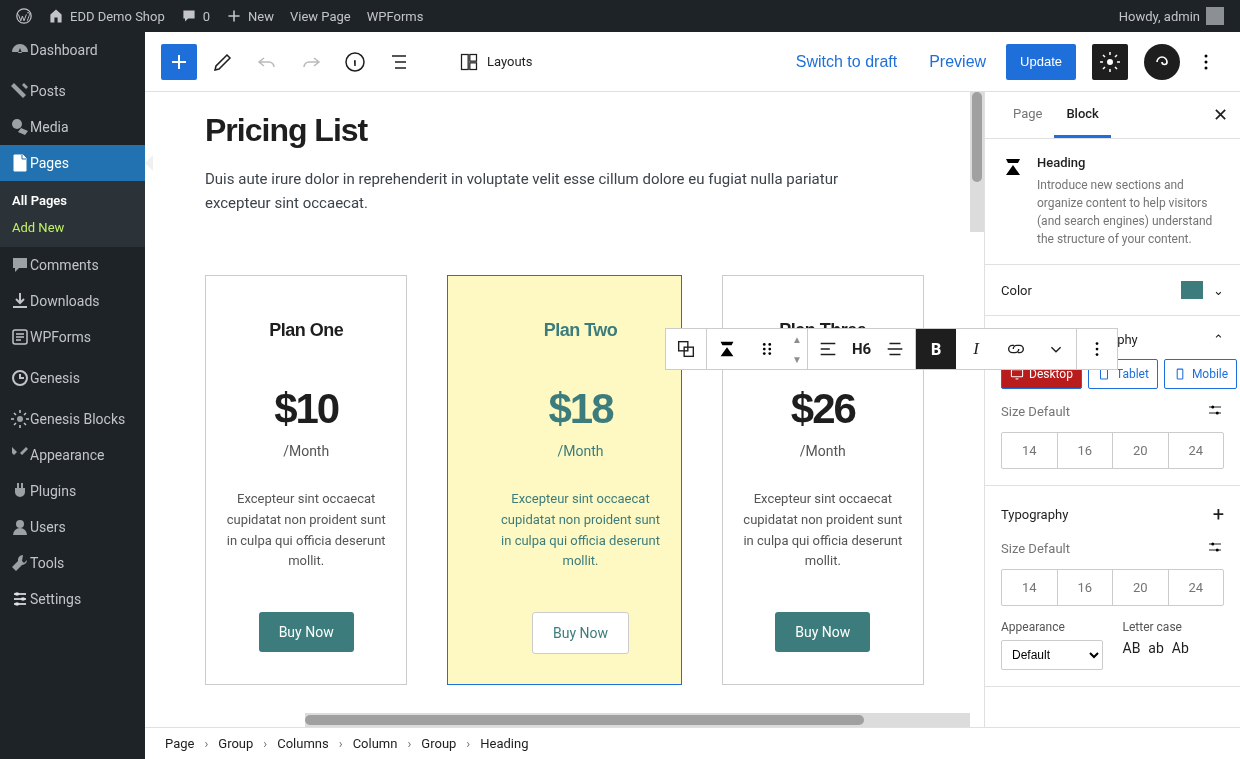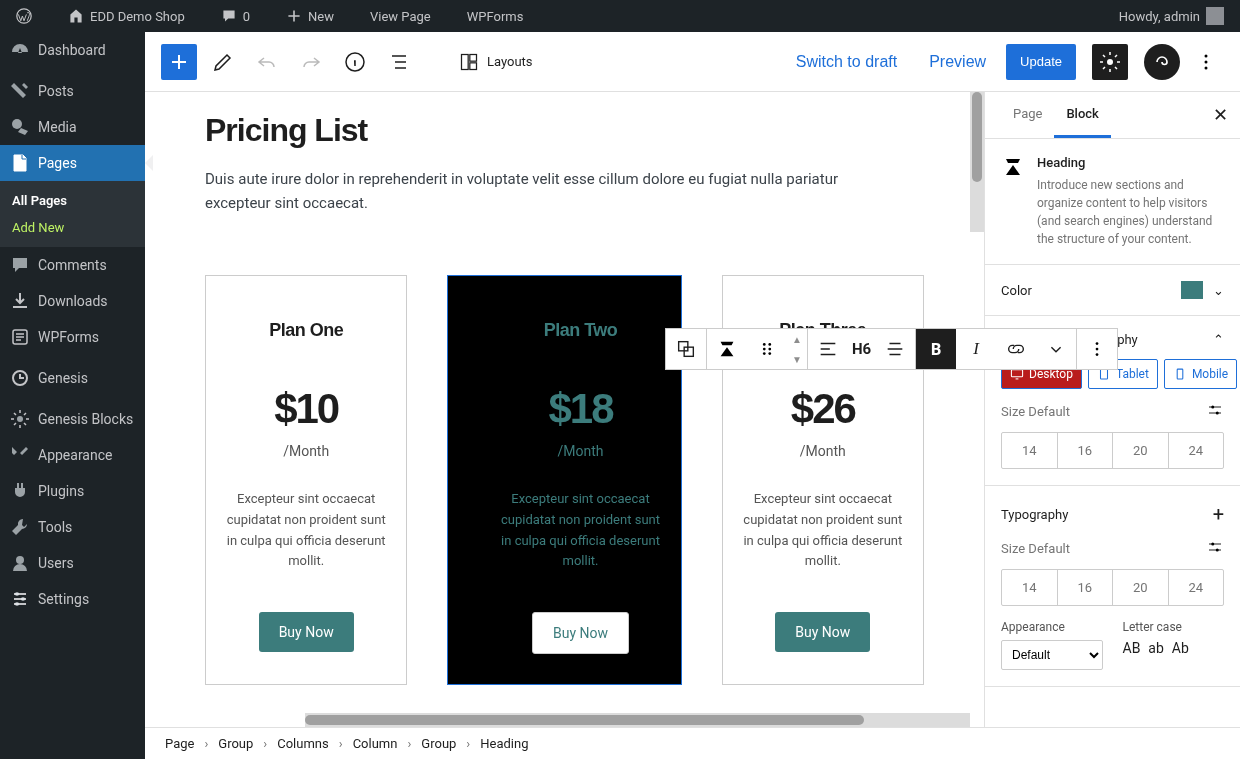--- a/index.html
+++ b/index.html
@@ -1,24 +1,24 @@
 <!DOCTYPE html>
 <html><head>
 <meta charset="utf-8">
 <style>
 * { box-sizing: border-box; margin: 0; padding: 0; }
 body { font-family: -apple-system, BlinkMacSystemFont, "Segoe UI", Roboto, sans-serif; font-size: 13px; color: #1e1e1e; background: #fff; width: 1240px; height: 759px; overflow: hidden; position: relative; }
 .adminbar { height: 32px; background: #1d2327; color: #c3c4c7; display: flex; align-items: center; padding: 0 8px; font-size: 13px; justify-content: space-between; }
-.adminbar-left, .adminbar-right { display: flex; align-items: center; gap: 20px; }
+.adminbar-left, .adminbar-right { display: flex; align-items: center; gap: 0; }
 .adminbar-item { display: flex; align-items: center; gap: 6px; padding: 0 8px; height: 32px; cursor: pointer; }
 .adminbar-item svg { width: 16px; height: 16px; fill: #c3c4c7; }
 .avatar { width: 18px; height: 18px; background: #8c8f94; }
 
 .sidemenu { position: absolute; left: 0; top: 32px; bottom: 0; width: 145px; background: #1d2327; color: #c3c4c7; font-size: 14px; }
-.menu-item { display: flex; align-items: center; gap: 8px; padding: 8px 10px; cursor: pointer; position: relative; }
+.menu-item { display: flex; align-items: center; gap: 0; padding: 8px 10px; cursor: pointer; position: relative; }
 .menu-item svg { width: 20px; height: 20px; fill: rgba(240,246,252,.6); flex-shrink: 0; }
 .menu-item.current { background: #2271b1; color: #fff; }
 .menu-item.current svg { fill: #fff; }
 .menu-item.current::after { content: ""; position: absolute; right: -8px; top: 50%; transform: translateY(-50%); border: 8px solid transparent; border-right-color: #f0f0f1; }
 .submenu { background: #2c3338; padding: 6px 0; }
 .submenu-item { padding: 6px 12px; cursor: pointer; font-size: 13px; color: #bef264; }
 .submenu-item.current { color: #fff; font-weight: 600; }
 .menu-sep { height: 5px; }
 
 .editor { position: absolute; left: 145px; right: 0; top: 32px; bottom: 0; display: flex; flex-direction: column; }
@@ -36,21 +36,21 @@
 .round-dark svg { fill: #fff; }
 
 .body-row { flex: 1; display: flex; overflow: hidden; }
 .canvas { flex: 1; overflow: auto; padding: 20px 60px 40px; position: relative; }
 .canvas-scroll-track { position: absolute; right: 0; top: 0; width: 14px; height: 140px; background: #dcdcdc; }
 .canvas-scroll-track::after { content:""; position:absolute; left:2px; top:0; width:10px; height:90px; background:#a0a0a0; border-radius:5px; }
 .page-title { font-family: "Helvetica Neue", Arial, sans-serif; font-size: 32px; font-weight: 600; margin-bottom: 18px; letter-spacing: -1px; }
 .page-desc { color: #3c434a; font-size: 15px; line-height: 1.6; max-width: 680px; margin-bottom: 60px; }
 .cols { display: flex; gap: 40px; }
 .card { flex: 1; border: 1px solid #ccc; padding: 44px 14px 30px; text-align: center; position: relative; }
-.card.featured { background: #000000; padding-left: 46px; }
+.card.featured { background: #fef9c3; padding-left: 46px; }
 .card.selected { outline: 1px solid #1e6fd9; outline-offset: -1px; }
 .plan-name { font-family: "Helvetica Neue", Arial, sans-serif; font-size: 18px; font-weight: 700; margin-bottom: 44px; letter-spacing: -.5px; }
 .plan-name.teal { color: #3c7c7c; }
 .price { font-family: "Helvetica Neue", Arial, sans-serif; font-size: 42px; font-weight: 800; letter-spacing: -2px; }
 .price.teal { color: #3c7c7c; }
 .period { font-size: 14px; color: #555; margin-top: 10px; margin-bottom: 30px; }
 .period.teal { color: #3c7c7c; }
 .desc { font-size: 13px; color: #555; line-height: 1.6; margin-bottom: 40px; }
 .desc.teal { color: #3c7c7c; }
 .buy { display: inline-block; padding: 12px 20px; border-radius: 3px; font-size: 14px; cursor: pointer; }
@@ -224,30 +224,30 @@
       <span>Appearance</span>
     </div>
   <div class="menu-item">
       <svg viewBox="0 0 20 20">
         <path d="M7 2v5H5v4a5 5 0 0010 0V7h-2V2h-2v5H9V2z"></path>
       </svg>
       <span>Plugins</span>
     </div>
   <div class="menu-item">
       <svg viewBox="0 0 20 20">
-        <path d="M13 2a5 5 0 00-5 6L2 14l4 4 6-6a5 5 0 005-5l-3 3-2-2z"></path>
-      </svg>
-      <span>Tools</span>
-    </div>
-  <div class="menu-item">
-      <svg viewBox="0 0 20 20">
         <circle cx="10" cy="7" r="4"></circle>
         <path d="M3 18a7 7 0 0114 0z"></path>
       </svg>
       <span>Users</span>
+    </div>
+  <div class="menu-item">
+      <svg viewBox="0 0 20 20">
+        <path d="M13 2a5 5 0 00-5 6L2 14l4 4 6-6a5 5 0 005-5l-3 3-2-2z"></path>
+      </svg>
+      <span>Tools</span>
     </div>
   <div class="menu-item">
       <svg viewBox="0 0 20 20">
         <path d="M4 5h12M4 10h12M4 15h12" stroke="currentColor" stroke-width="2"></path>
         <circle cx="7" cy="5" r="2"></circle>
         <circle cx="13" cy="10" r="2"></circle>
         <circle cx="7" cy="15" r="2"></circle>
       </svg>
       <span>Settings</span>
     </div>

